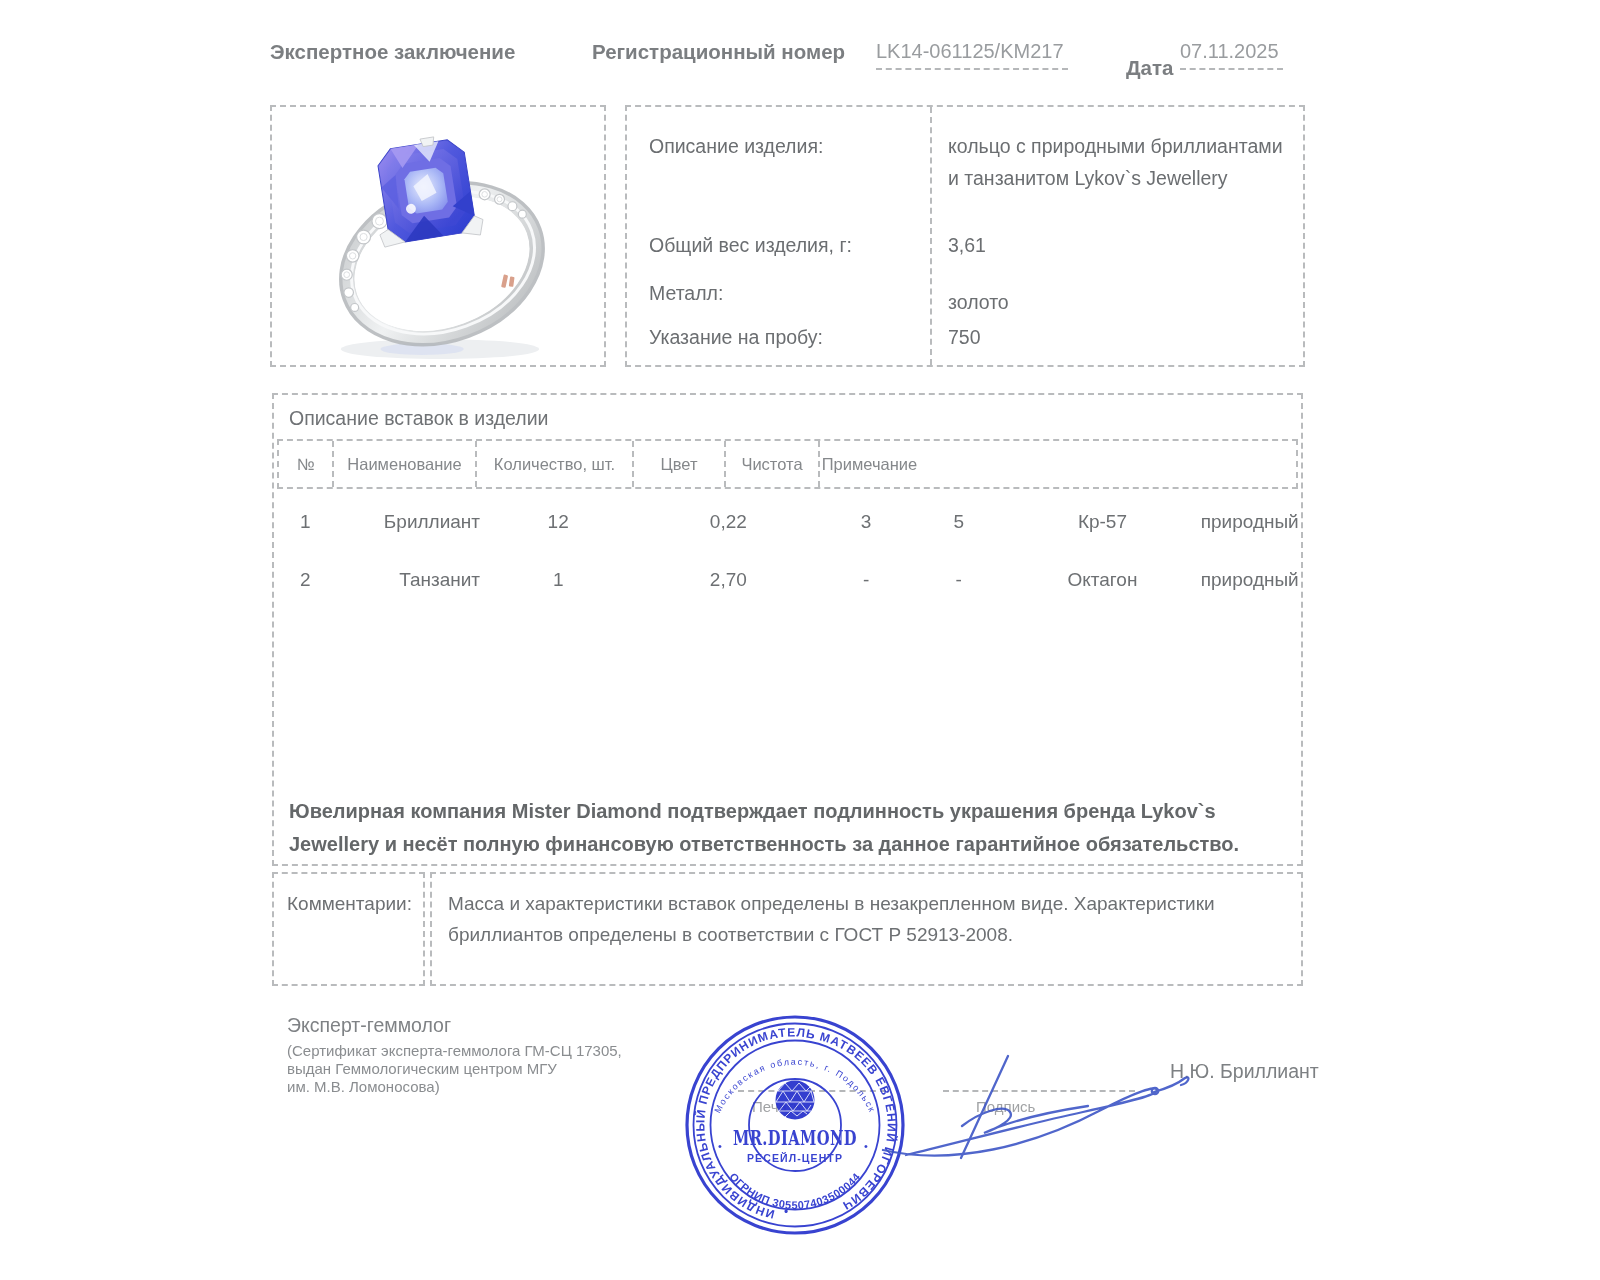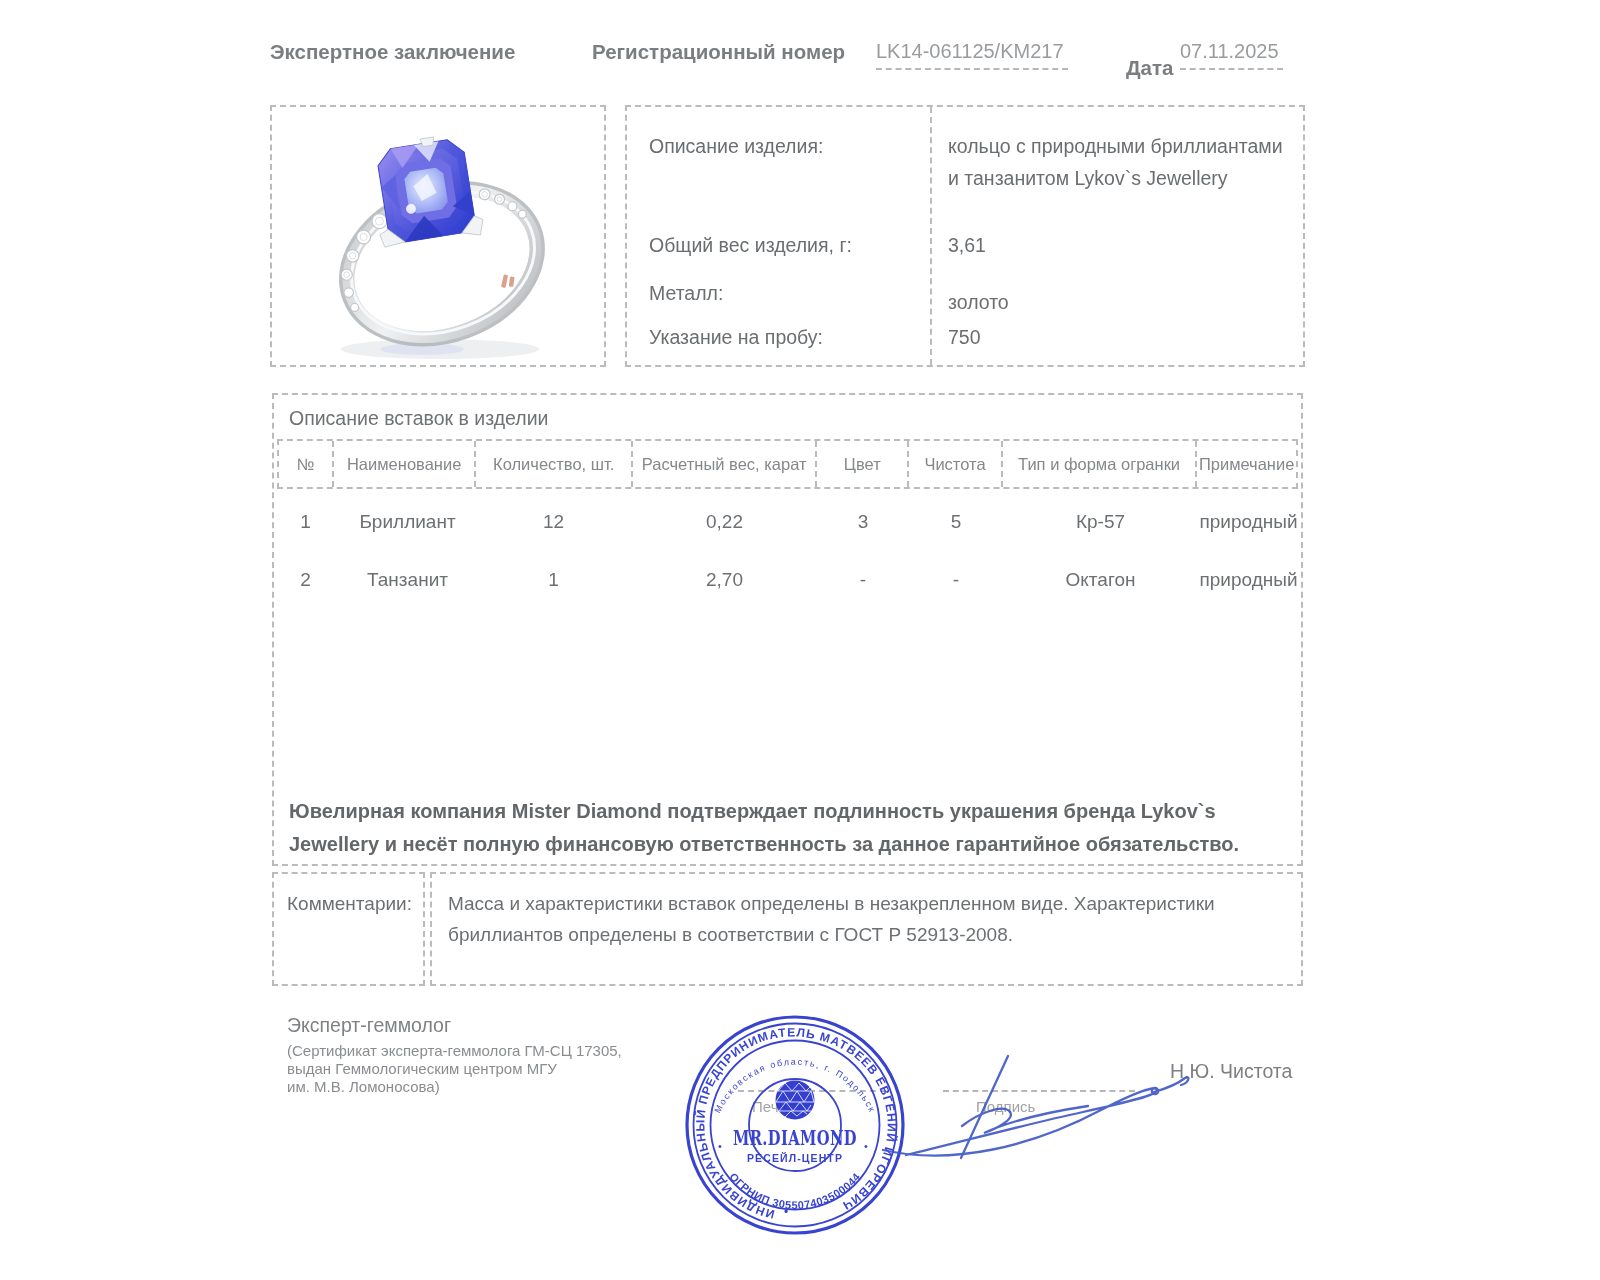--- a/index.html
+++ b/index.html
@@ -13,21 +13,21 @@
   .vline{position:absolute;border-left:2px dashed #b9bbbd;}
   .tbltitle{position:absolute;font-size:19.5px;color:#6f7275;}
   .cols{display:flex;align-items:center;}
   .hdr{position:absolute;border:2px dashed #b9bbbd;box-sizing:border-box;height:50px;}
   .hdr .cell{font-size:16.5px;color:#85888b;text-align:center;height:100%;display:flex;align-items:center;justify-content:center;box-sizing:border-box;}
   .hdr .cell + .cell{border-left:2px dashed #b9bbbd;}
   .rowline{position:absolute;height:30px;}
   .rowline .cell{font-size:19px;color:#6d7073;text-align:center;box-sizing:border-box;}
   .c0{width:53px;}.c1{width:143px;}.c2{width:157px;}.c3{width:185px;}
   .c4{width:92px;}.c5{width:94px;}.c6{width:195px;}.c7{width:101px;}
-  .cell.name{text-align:center;padding-left:8px;}
+  .cell.name{text-align:right;padding-left:8px;margin-left:6px;}
   .statement{position:absolute;font-size:20px;font-weight:bold;color:#646769;line-height:33px;}
   .comtext{position:absolute;font-size:19px;color:#6d7073;line-height:31px;}
   .expert-title{position:absolute;font-size:19.5px;color:#7f8285;}
   .expert-cert{position:absolute;font-size:15px;color:#8a8d90;line-height:18px;white-space:pre-line;}
   .sigline{position:absolute;border-top:2px dashed #b5b7b9;}
   .siglabel{position:absolute;font-size:15px;color:#a0a2a4;}
   .expert-name{position:absolute;font-size:19.5px;color:#7d8083;}
   svg text{font-family:"Liberation Sans",sans-serif;}
   .stamp-outer{font-size:12px;font-weight:bold;letter-spacing:1px;}
   .stamp-region{font-size:9px;letter-spacing:1.7px;}
@@ -141,24 +141,22 @@
     <div class="fieldvalue" style="left:321px;top:214px;">750</div>
   </div>
 
   <div class="dashbox" style="left:272px;top:393px;width:1031px;height:473px;">
     <div class="tbltitle" style="left:15px;top:12px;">Описание вставок в изделии</div>
 
     <div class="hdr cols" style="left:3px;top:44px;width:1021px;">
       <div class="cell c0">№</div>
       <div class="cell c1">Наименование</div>
       <div class="cell c2">Количество, шт.</div>
-      <div class="cell c3">Расчетный вес, карат</div>
       <div class="cell c4">Цвет</div>
       <div class="cell c5">Чистота</div>
-      <div class="cell c6">Тип и форма огранки</div>
       <div class="cell c7">Примечание</div>
     </div>
 
     <div class="rowline cols" style="left:5px;top:112px;width:1021px;">
       <div class="cell c0">1</div>
       <div class="cell c1 name">Бриллиант</div>
       <div class="cell c2">12</div>
       <div class="cell c3">0,22</div>
       <div class="cell c4">3</div>
       <div class="cell c5">5</div>
@@ -189,21 +187,21 @@
 
   <div class="expert-title" style="left:287px;top:1014px;">Эксперт-геммолог</div>
   <div class="expert-cert" style="left:287px;top:1042px;">(Сертификат эксперта-геммолога ГМ-СЦ 17305,
 выдан Геммологическим центром МГУ
 им. М.В. Ломоносова)</div>
 
   <div class="sigline" style="left:738px;top:1090px;width:148px;"></div>
   <div class="siglabel" style="left:752px;top:1098px;">Печать</div>
   <div class="sigline" style="left:943px;top:1090px;width:192px;"></div>
   <div class="siglabel" style="left:976px;top:1098px;">Подпись</div>
-  <div class="expert-name" style="left:1170px;top:1060px;">Н.Ю. Чистота</div>
+  <div class="expert-name" style="left:1170px;top:1060px;">Н.Ю. Бриллиант</div>
 
   <svg class="abs" style="left:681px;top:1011px;" width="228" height="228" viewBox="0 0 228 228" opacity="0.93">
     <defs>
       <path id="outerArc" d="M 94.2 199.7 A 88 88 0 1 1 133.8 28.3 A 88 88 0 1 1 93.8 199.4" fill="none"></path>
       <path id="regionArc" d="M 31.6 136.2 A 71 71 0 1 1 196.4 136.2" fill="none"></path>
       <path id="ogrnArc" d="M 45.2 162.2 A 84 84 0 0 0 182.8 162.2" fill="none"></path>
     </defs>
     <g stroke="#2a35cd" fill="none">
       <circle cx="114" cy="114" r="108" stroke-width="3.2"></circle>
       <circle cx="114" cy="114" r="101.5" stroke-width="1.8"></circle>

